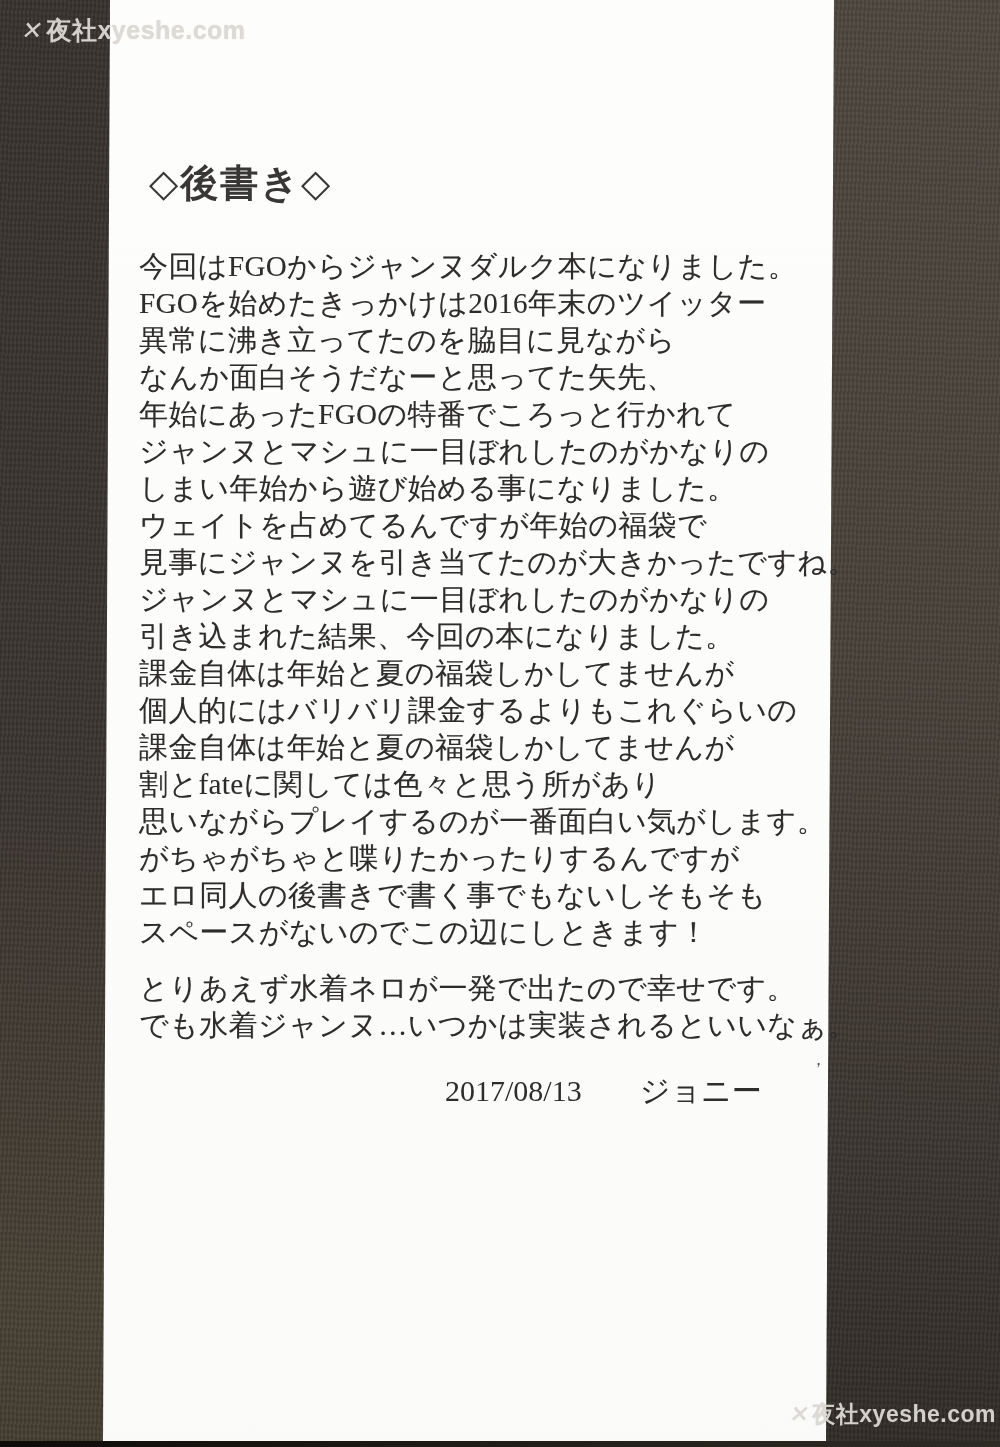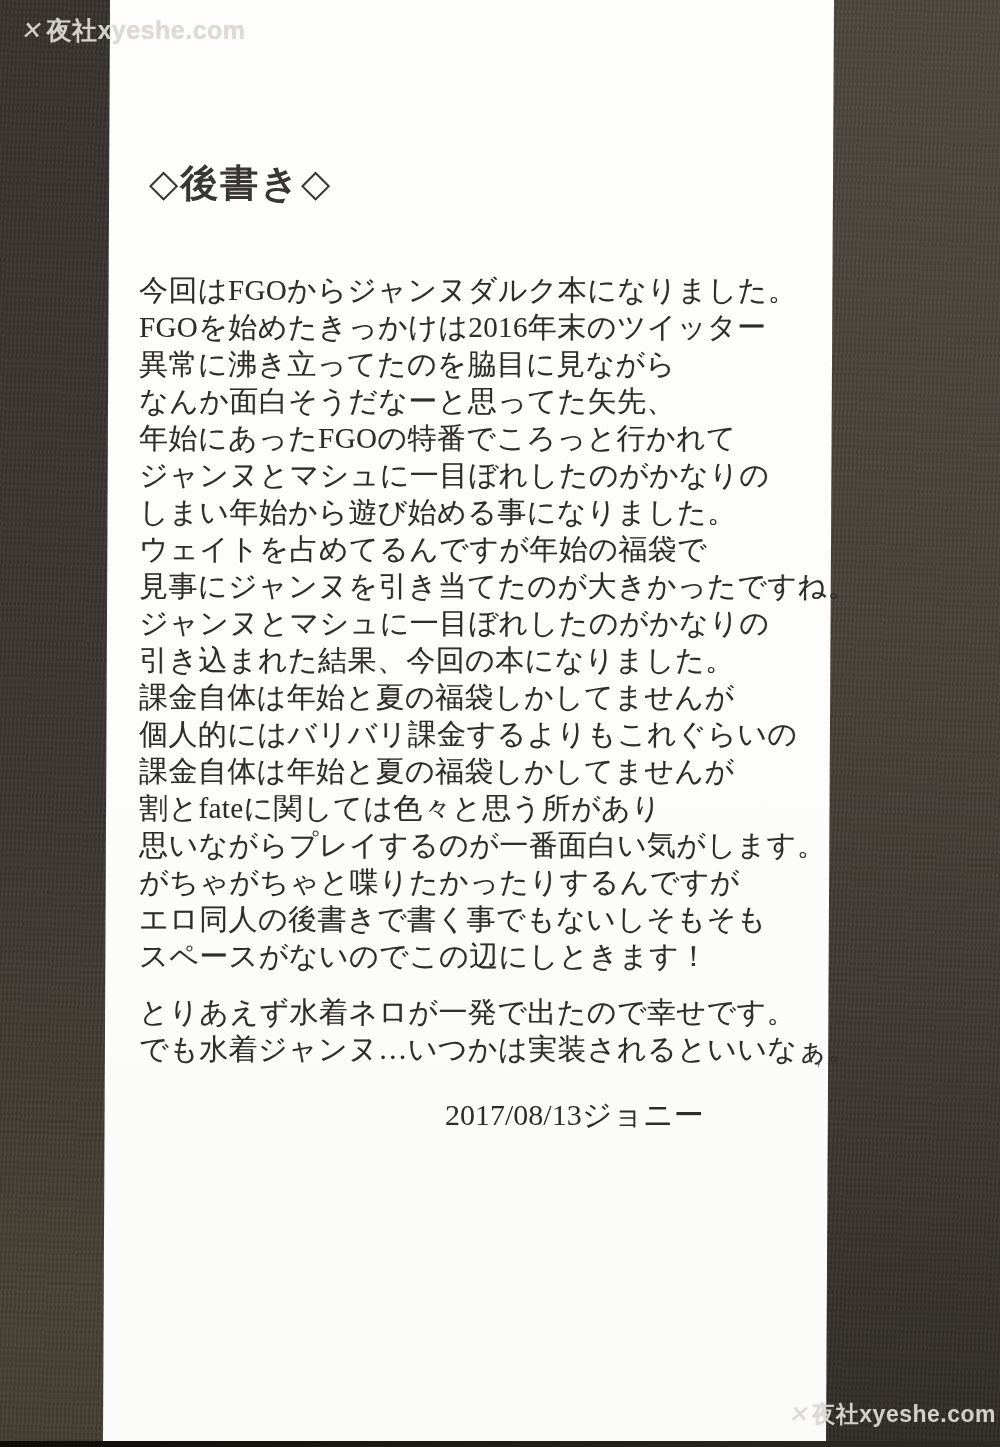--- a/index.html
+++ b/index.html
@@ -67,32 +67,33 @@
   }
   .page-title {
     margin: 160px 0 0 10px;
     font-size: 38px;
     font-weight: 600;
     line-height: 46px;
     color: #383735;
     letter-spacing: 2px;
   }
   .para { margin: 0; }
-  .para-1 { margin-top: 66px; }
+  .para-1 { margin-top: 42px; }
   .para-2 { margin-top: 19px; }
   .line {
     font-size: 29px;
     line-height: 37px;
     letter-spacing: 0.4px;
     white-space: nowrap;
     color: #2e2d2c;
     text-shadow: 0.4px 0.4px 0.3px rgba(40,40,40,0.25);
   }
   .signature {
     display: flex;
+    gap: 58px;
     margin-top: 28px;
     margin-left: 306px;
     font-size: 30px;
     line-height: 38px;
     color: #2e2d2c;
   }
   .artifact-mark {
     position: absolute; left: 810px; top: 1048px;
     font-size: 17px; color: #555350; z-index: 2;
   }

